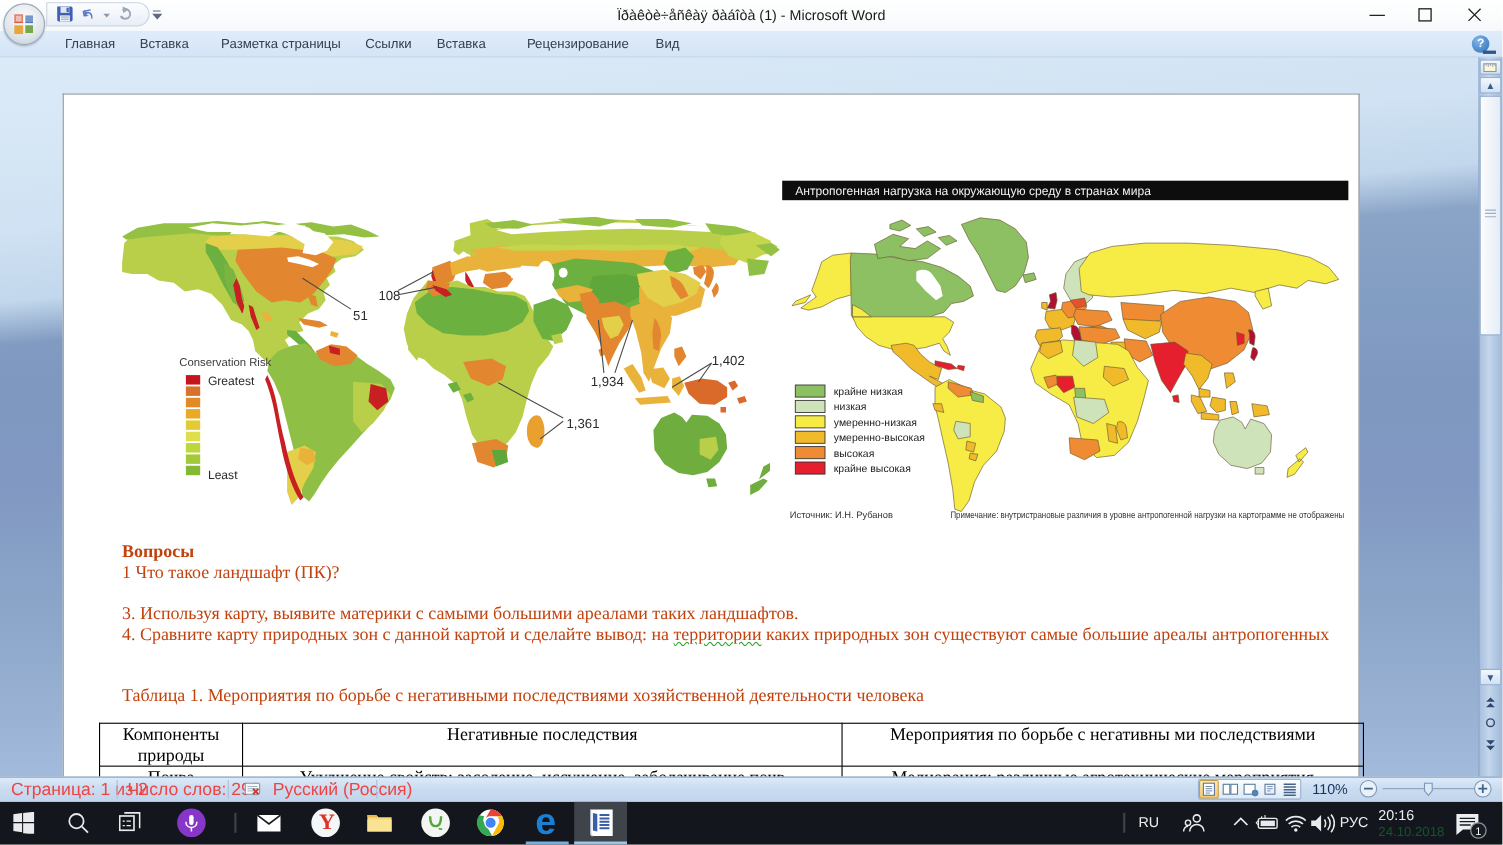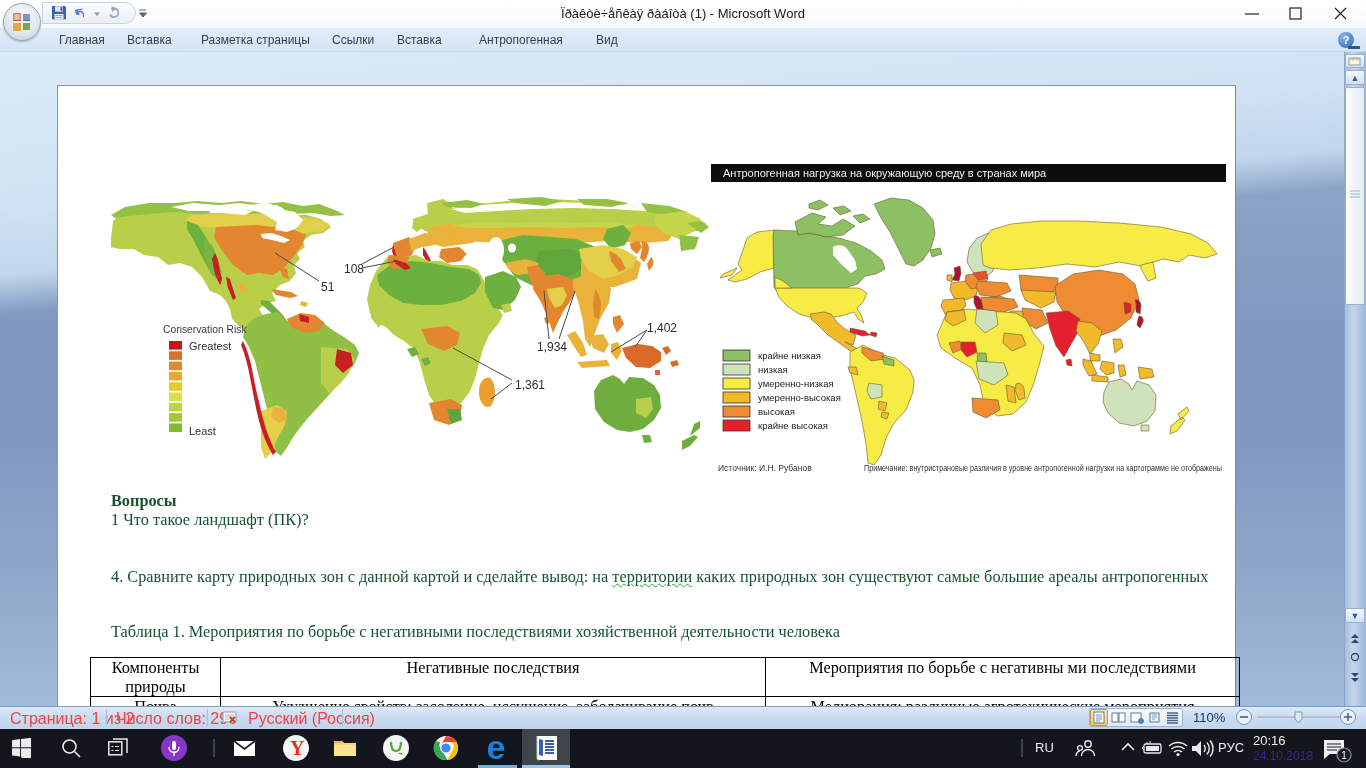--- a/index.html
+++ b/index.html
@@ -11,21 +11,21 @@
 #tabrow{left:0;top:28px;width:1366px;height:24px;background:linear-gradient(#dfecfb,#d5e5f6);border-bottom:1px solid #c3d8ee}
 .rtab{position:absolute;top:33px;font-size:12px;color:#34404f}
 
 #orb{left:3px;top:3px;width:38px;height:38px;border-radius:50%;background:radial-gradient(circle at 50% 35%,#fdfdfd,#dfe5ec 60%,#b9c4d2);border:1px solid #98a5b6;box-shadow:0 1px 2px rgba(0,0,0,.25);z-index:5}
 #qat{left:42px;top:2px;width:94px;height:22px;border:1px solid #c8d4e2;border-radius:0 11px 11px 0;background:linear-gradient(#fcfdfe,#e8eef6)}
 
 #docarea{left:0;top:52px;width:1366px;height:654px;background:linear-gradient(174.6deg,#dcebf8 0%,#d0e2f3 20%,#c2d7ec 28.5%,rgba(255,255,255,0) 33.5%),linear-gradient(#9ab1d3 0%,#87a2c5 25%,#7e98c0 45%,#8199c2 60%,#8ea8cb 80%,#a2badb 100%);overflow:hidden}
 #page{position:absolute;left:57px;top:33px;width:1179px;height:700px;background:#fff;border:1px solid #8e959d;border-right-color:#7d848c}
 .serif{font-family:"Liberation Serif",serif}
 #doctitle{left:53px;top:42px;width:1120px;font-size:16.25px;font-weight:bold;font-family:"Liberation Serif",serif;color:#000}
-.q{position:absolute;left:53px;font-size:16.3px;font-family:"Liberation Serif",serif;color:#14532d;white-space:nowrap}
+.q{position:absolute;left:53px;font-size:16.3px;font-family:"Liberation Serif",serif;color:#c2410c;white-space:nowrap}
 
 #dtable{position:absolute;left:32px;top:571px;width:1150px;border-collapse:collapse}
 #dtable td{border:1px solid #000;font-family:"Liberation Serif",serif;font-size:16.3px;text-align:center;vertical-align:top;padding:0 2px;line-height:19px}
 
 #vscroll{left:1344px;top:0;width:22px;height:654px;background:linear-gradient(90deg,#a8bfdd,#c4d6ec 40%,#9fb8d8);border-left:1px solid #8ca6c8}
 .sbtn{position:absolute;left:1345px;width:20px;background:linear-gradient(#f3f8fd,#d1e1f3);border:1px solid #98b0cf;border-radius:2px;text-align:center}
 
 #statusbar{left:0;top:706px;width:1366px;height:23px;background:linear-gradient(#dcebfa,#cadcf0 45%,#c0d4ec);border-top:1px solid #7f9db9;font-size:12px;color:#34404f}
 .ssep{position:absolute;top:709px;width:1px;height:17px;background:#aabfd8}
 .stext{position:absolute;top:710px;font-size:16px;color:#ef4444}
@@ -41,21 +41,21 @@
  <rect x="52" y="8" width="11" height="11" fill="none" stroke="#222" stroke-width="1.2"></rect>
  <path d="M97 8l11 11M108 8L97 19" stroke="#222" stroke-width="1.2"></path>
 </svg>
 
 <div class="abs" id="tabrow"></div>
 <div class="rtab" style="left:59px">Главная</div>
 <div class="rtab" style="left:127px">Вставка</div>
 <div class="rtab" style="left:201px">Разметка страницы</div>
 <div class="rtab" style="left:332px">Ссылки</div>
 <div class="rtab" style="left:397px">Вставка</div>
-<div class="rtab" style="left:479px">Антропогенная</div>
+<div class="rtab" style="left:479px">Рецензирование</div>
 <div class="rtab" style="left:596px">Вид</div>
 <div class="abs" style="left:1338px;top:32px;width:16px;height:16px;border-radius:50%;background:radial-gradient(circle at 35% 30%,#7fb6e8,#2f6db5);color:#fff;font-size:11px;font-weight:bold;text-align:center;line-height:16px">?</div>
 
 <div class="abs" id="qat"></div>
 <div class="abs" id="orb"></div>
 <svg class="abs" style="left:11px;top:11px;z-index:6" width="22" height="22" viewBox="0 0 22 22">
  <rect x="2" y="2" width="8" height="8" fill="#d75b40"></rect>
       <rect x="12" y="3" width="7" height="7" fill="#4a77b8"></rect>
  <rect x="2" y="12" width="8" height="8" fill="#e8a73c"></rect>
       <rect x="12" y="12" width="7" height="7" fill="#74a84a"></rect>
@@ -318,20 +318,21 @@
    <text x="47" y="251">высокая</text>
    <text x="47" y="265">крайне высокая</text>
   </g>
   <g font-size="8.5" fill="#333" font-family="Liberation Sans,sans-serif">
    <text x="7" y="307">Источник: И.Н. Рубанов</text>
    <text x="153" y="307" textLength="358" lengthAdjust="spacingAndGlyphs">Примечание: внутристрановые различия в уровне антропогенной нагрузки на картограмме не отображены</text>
   </g>
   </svg>
   <div class="q" style="top:405px;font-weight:bold">Вопросы</div>
   <div class="q" style="top:424px">1 Что такое ландшафт (ПК)?</div>
+  <div class="q" style="top:462px">3. Используя карту, выявите материки с самыми большими ареалами таких ландшафтов.</div>
   <div class="q" style="top:481px">4. Сравните карту природных зон с данной картой и сделайте вывод: на <span style="text-decoration:underline;text-decoration-style:wavy;text-decoration-color:#2faa2f;text-decoration-thickness:1px">территории</span> каких природных зон существуют самые большие ареалы антропогенных</div>
   <div class="q" style="top:536px">Таблица 1. Мероприятия по борьбе с негативными последствиями хозяйственной деятельности человека</div>
   <table id="dtable">
    <tbody>
             <tr>
               <td style="width:130px">Компоненты<br>природы</td>
               <td style="width:545px">Негативные последствия</td>
               <td>Мероприятия по борьбе с негативны ми последствиями</td>
             </tr>
    <tr>
@@ -488,19 +489,19 @@
 <svg class="abs" style="left:1167px;top:740px" width="22" height="17" viewBox="0 0 22 17">
  <path d="M2 6a13 13 0 0 1 18 0M4.5 9a9.5 9.5 0 0 1 13 0M7 12a6 6 0 0 1 8 0" fill="none" stroke="#e8eaec" stroke-width="1.5"></path>
  <circle cx="11" cy="14.5" r="1.6" fill="#e8eaec"></circle>
 </svg>
 <svg class="abs" style="left:1190px;top:739px" width="24" height="19" viewBox="0 0 24 19">
  <path d="M2 7h4l5-5v15l-5-5H2z" fill="#e8eaec"></path>
  <path d="M14 6c1.5 1.8 1.5 5.2 0 7M17 3.5c3 3.5 3 8.5 0 12M20 1.5c4 4.5 4 11.5 0 16" fill="none" stroke="#e8eaec" stroke-width="1.4"></path>
 </svg>
 <div class="abs" style="left:1218px;top:740px;color:#eceef0;font-size:13px">РУС</div>
 <div class="abs" style="left:1253px;top:733px;width:56px;height:13px;color:#eceef0;font-size:13px;">20:16</div>
-<div class="abs" style="left:1253px;top:749px;width:56px;height:13px;color:#4c1d95;font-size:12px;text-align:center">24.10.2018</div>
+<div class="abs" style="left:1253px;top:749px;width:56px;height:13px;color:#14532d;font-size:12px;text-align:center">24.10.2018</div>
 <svg class="abs" style="left:1322px;top:738px" width="30" height="26" viewBox="0 0 30 26">
  <path d="M2 2h20v14H8l-6 5z" fill="#eceef0"></path>
  <path d="M5 6h14M5 9h14M5 12h10" stroke="#171b22" stroke-width="1.2"></path>
  <circle cx="22" cy="17" r="7" fill="#171b22" stroke="#8a8f98" stroke-width="1.2"></circle>
  <text x="22" y="21" font-size="10" fill="#fff" text-anchor="middle">1</text>
 </svg>
 </div>
 </body></html>

